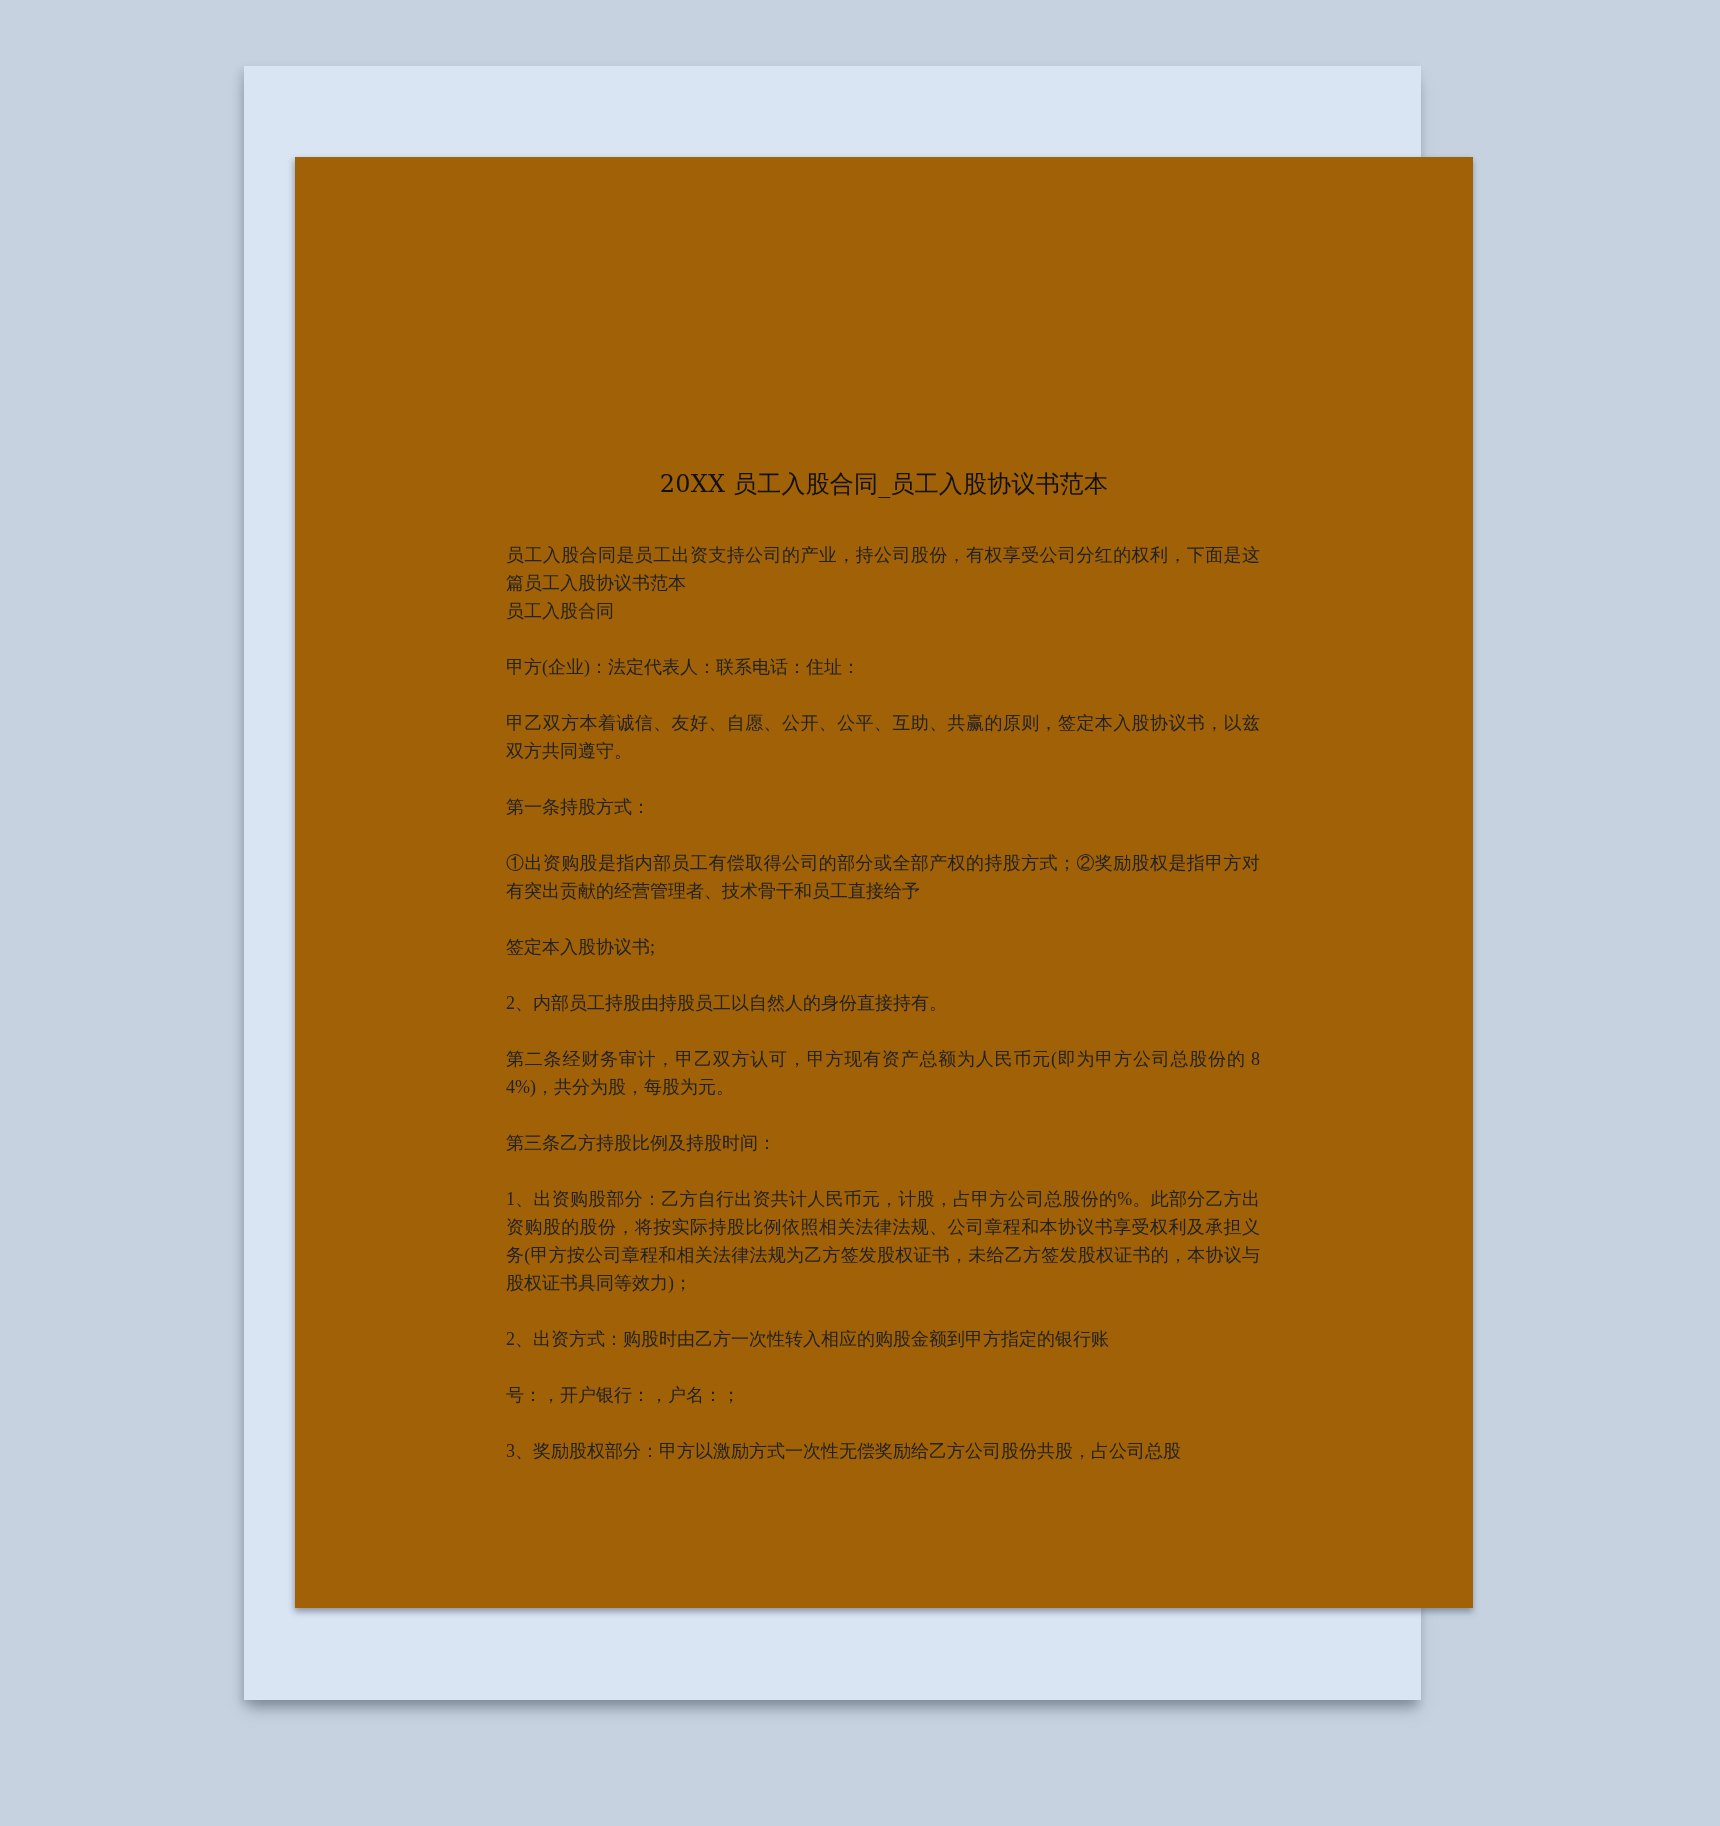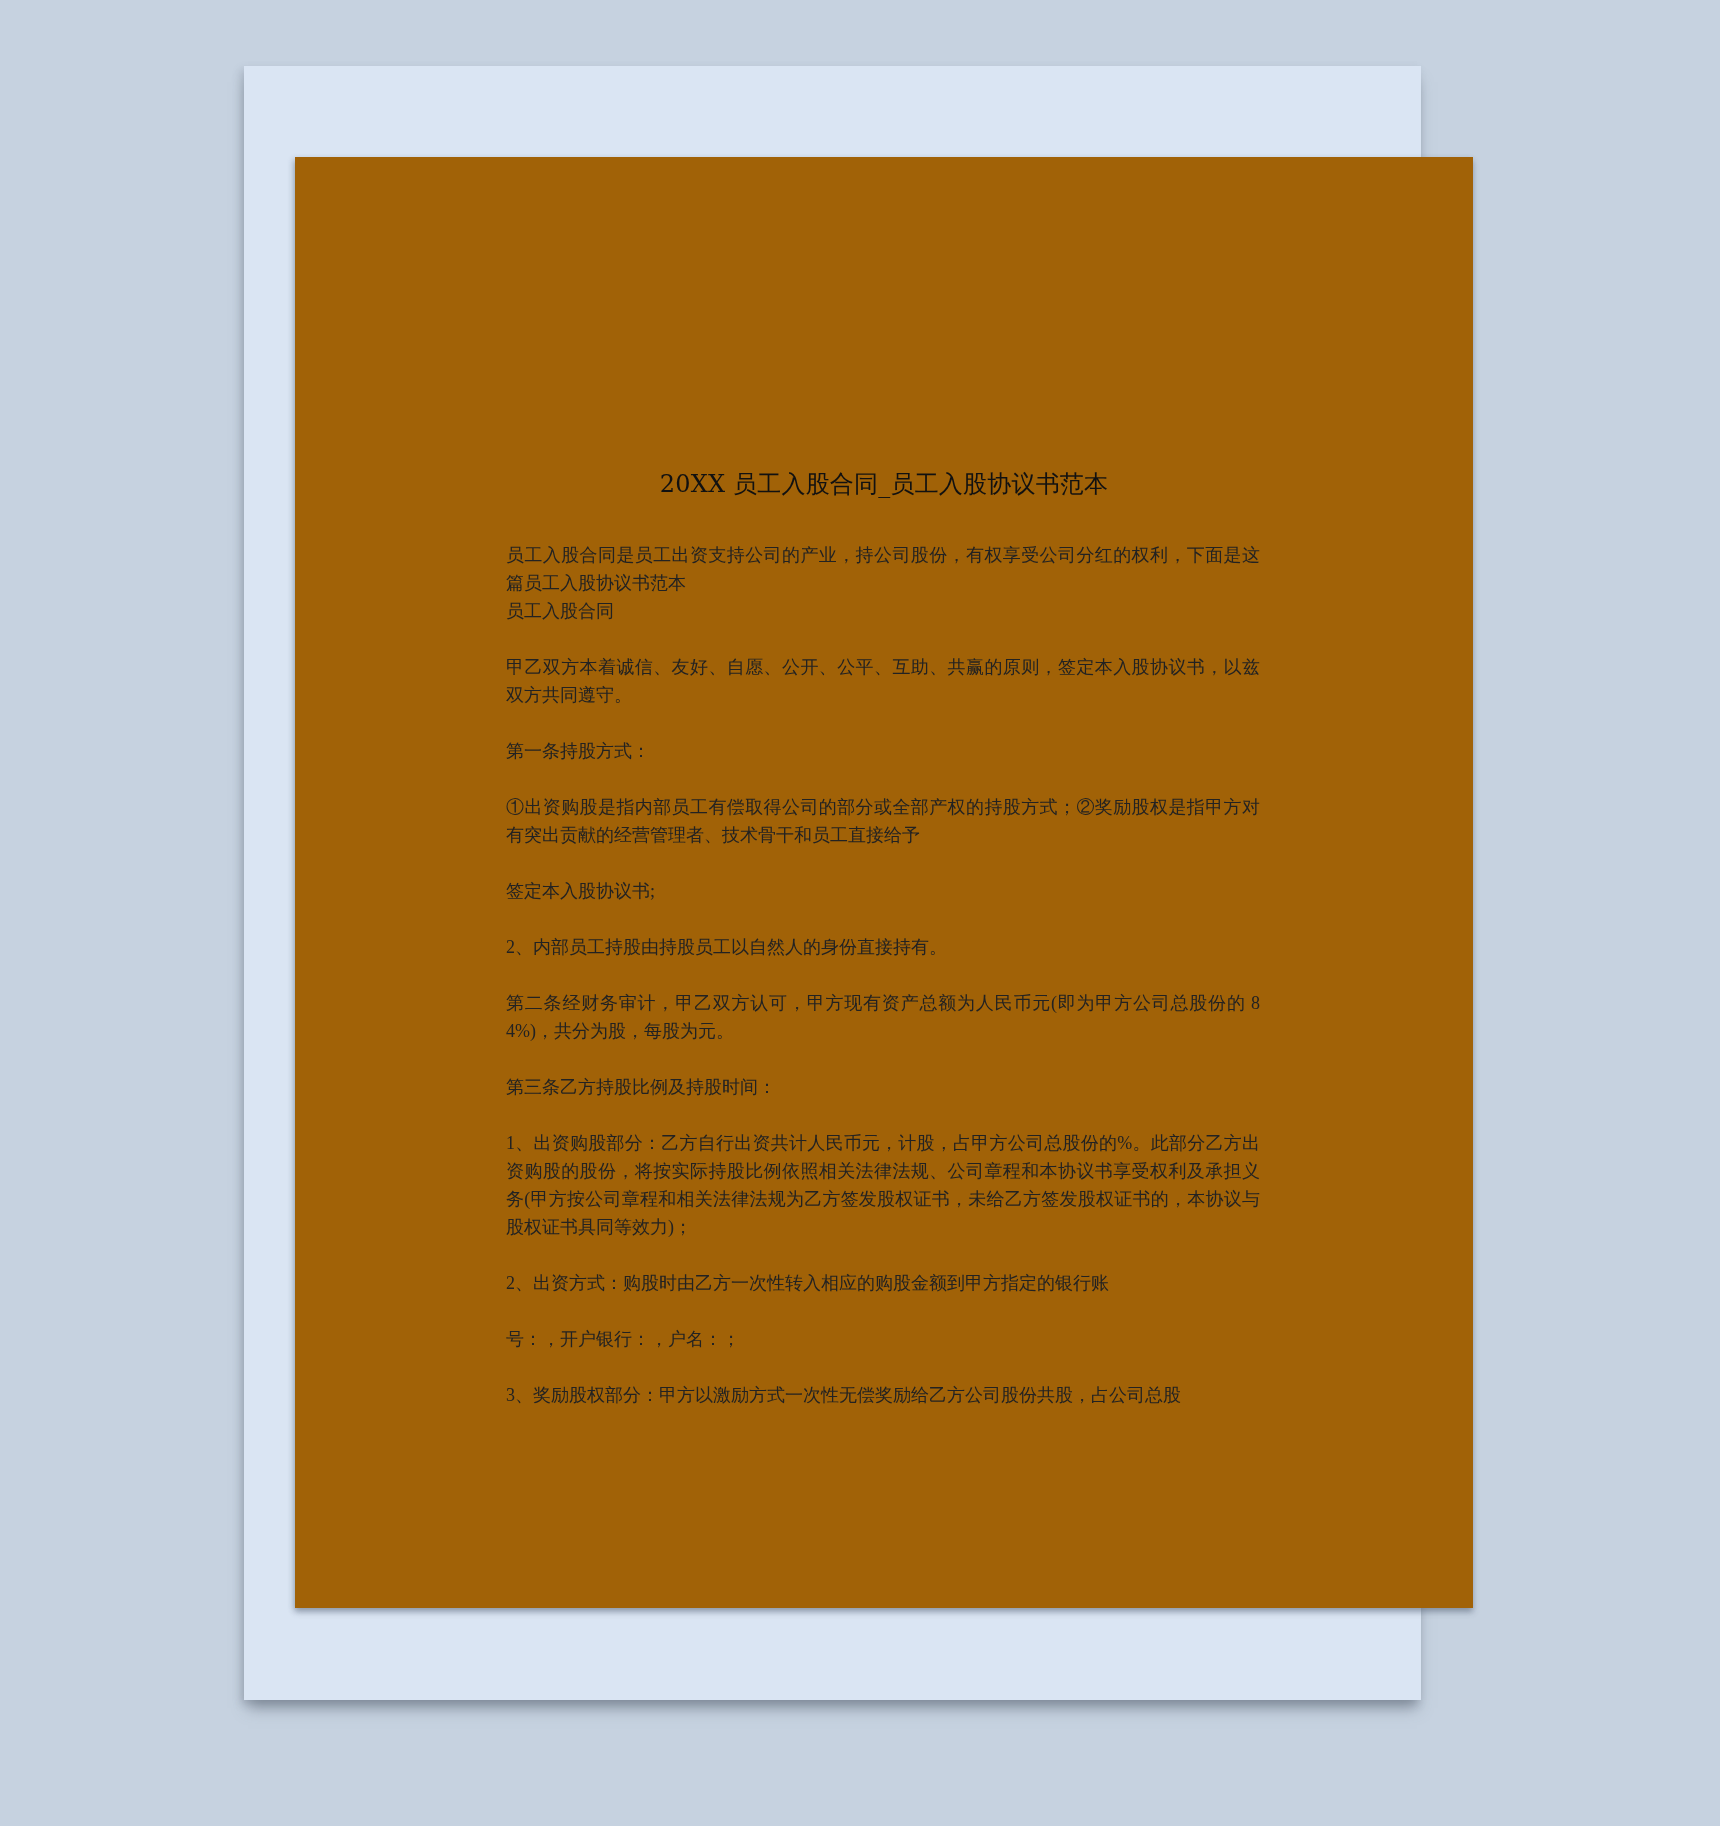--- a/index.html
+++ b/index.html
@@ -69,20 +69,21 @@
 <body>
 
 <div class="sheet-back"></div>
 
 <div class="sheet-front">
   <div class="doc-title">20XX 员工入股合同_员工入股协议书范本</div>
 
   <div class="doc-body">
     <p class="para tight">员工入股合同是员工出资支持公司的产业，持公司股份，有权享受公司分红的权利，下面是这篇员工入股协议书范本</p>
     <p class="para">员工入股合同</p>
+    <p class="para">甲方(企业)：法定代表人：联系电话：住址：</p>
     <p class="para">甲乙双方本着诚信、友好、自愿、公开、公平、互助、共赢的原则，签定本入股协议书，以兹双方共同遵守。</p>
     <p class="para">第一条持股方式：</p>
     <p class="para">①出资购股是指内部员工有偿取得公司的部分或全部产权的持股方式；②奖励股权是指甲方对有突出贡献的经营管理者、技术骨干和员工直接给予</p>
     <p class="para">签定本入股协议书;</p>
     <p class="para">2、内部员工持股由持股员工以自然人的身份直接持有。</p>
     <p class="para">第二条经财务审计，甲乙双方认可，甲方现有资产总额为人民币元(即为甲方公司总股份的 84%)，共分为股，每股为元。</p>
     <p class="para">第三条乙方持股比例及持股时间：</p>
     <p class="para">1、出资购股部分：乙方自行出资共计人民币元，计股，占甲方公司总股份的%。此部分乙方出资购股的股份，将按实际持股比例依照相关法律法规、公司章程和本协议书享受权利及承担义务(甲方按公司章程和相关法律法规为乙方签发股权证书，未给乙方签发股权证书的，本协议与股权证书具同等效力)；</p>
     <p class="para">2、出资方式：购股时由乙方一次性转入相应的购股金额到甲方指定的银行账</p>
     <p class="para">号：，开户银行：，户名：；</p>

